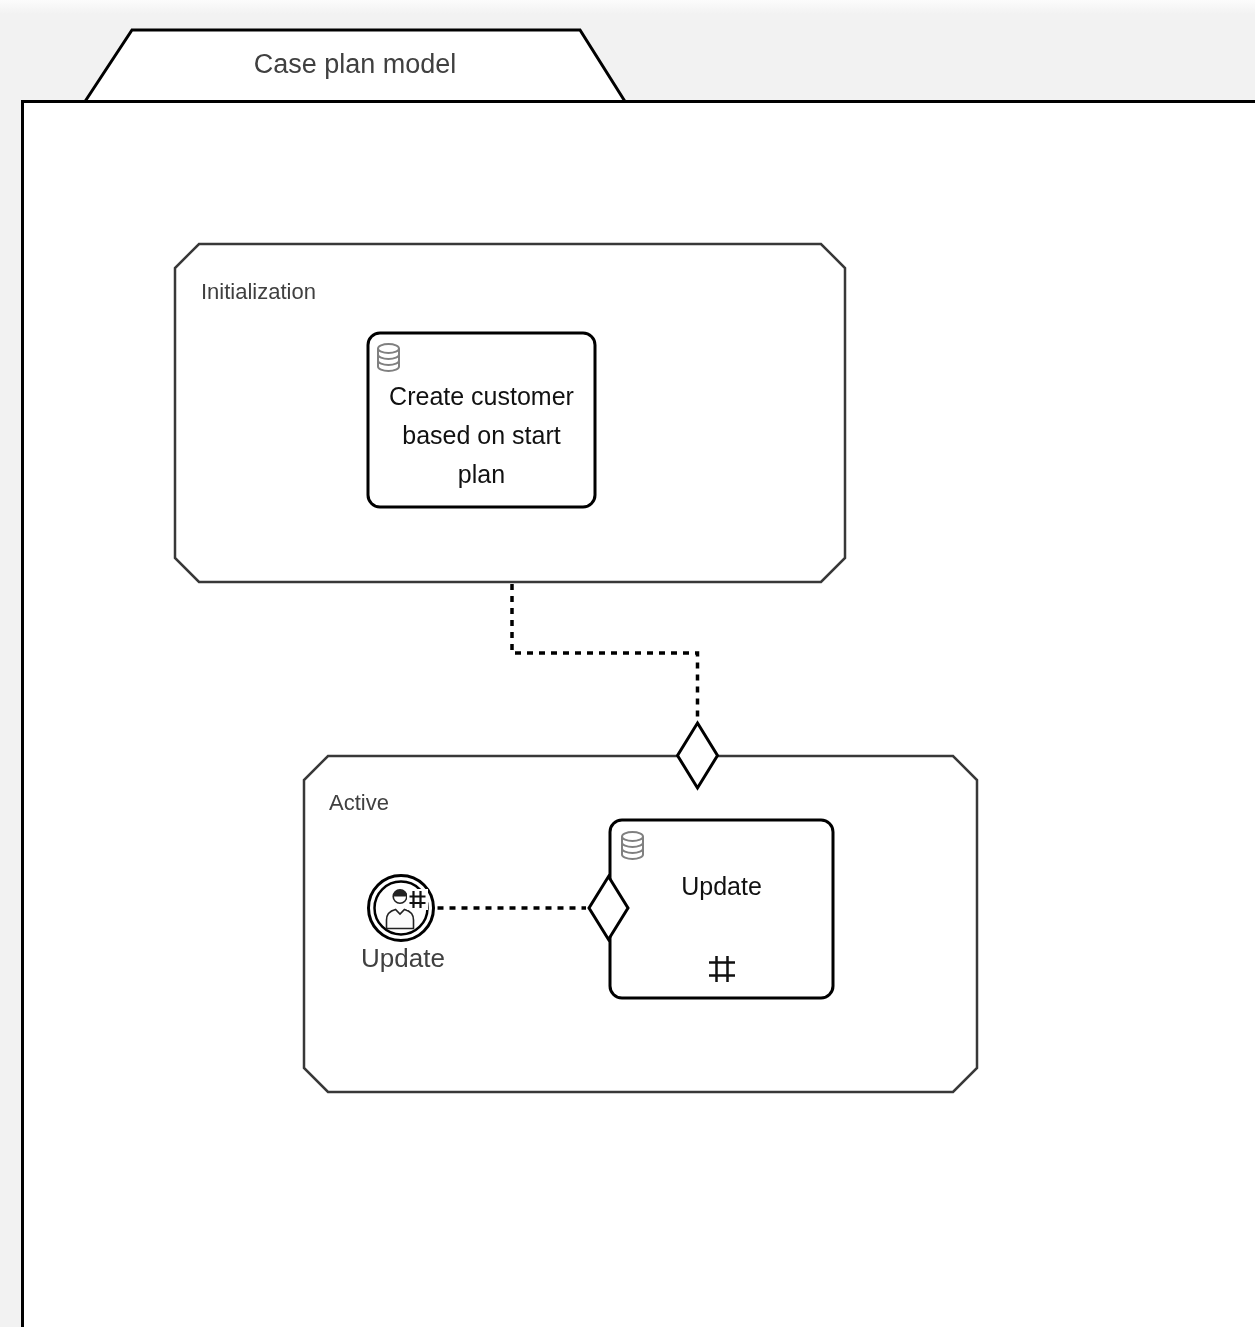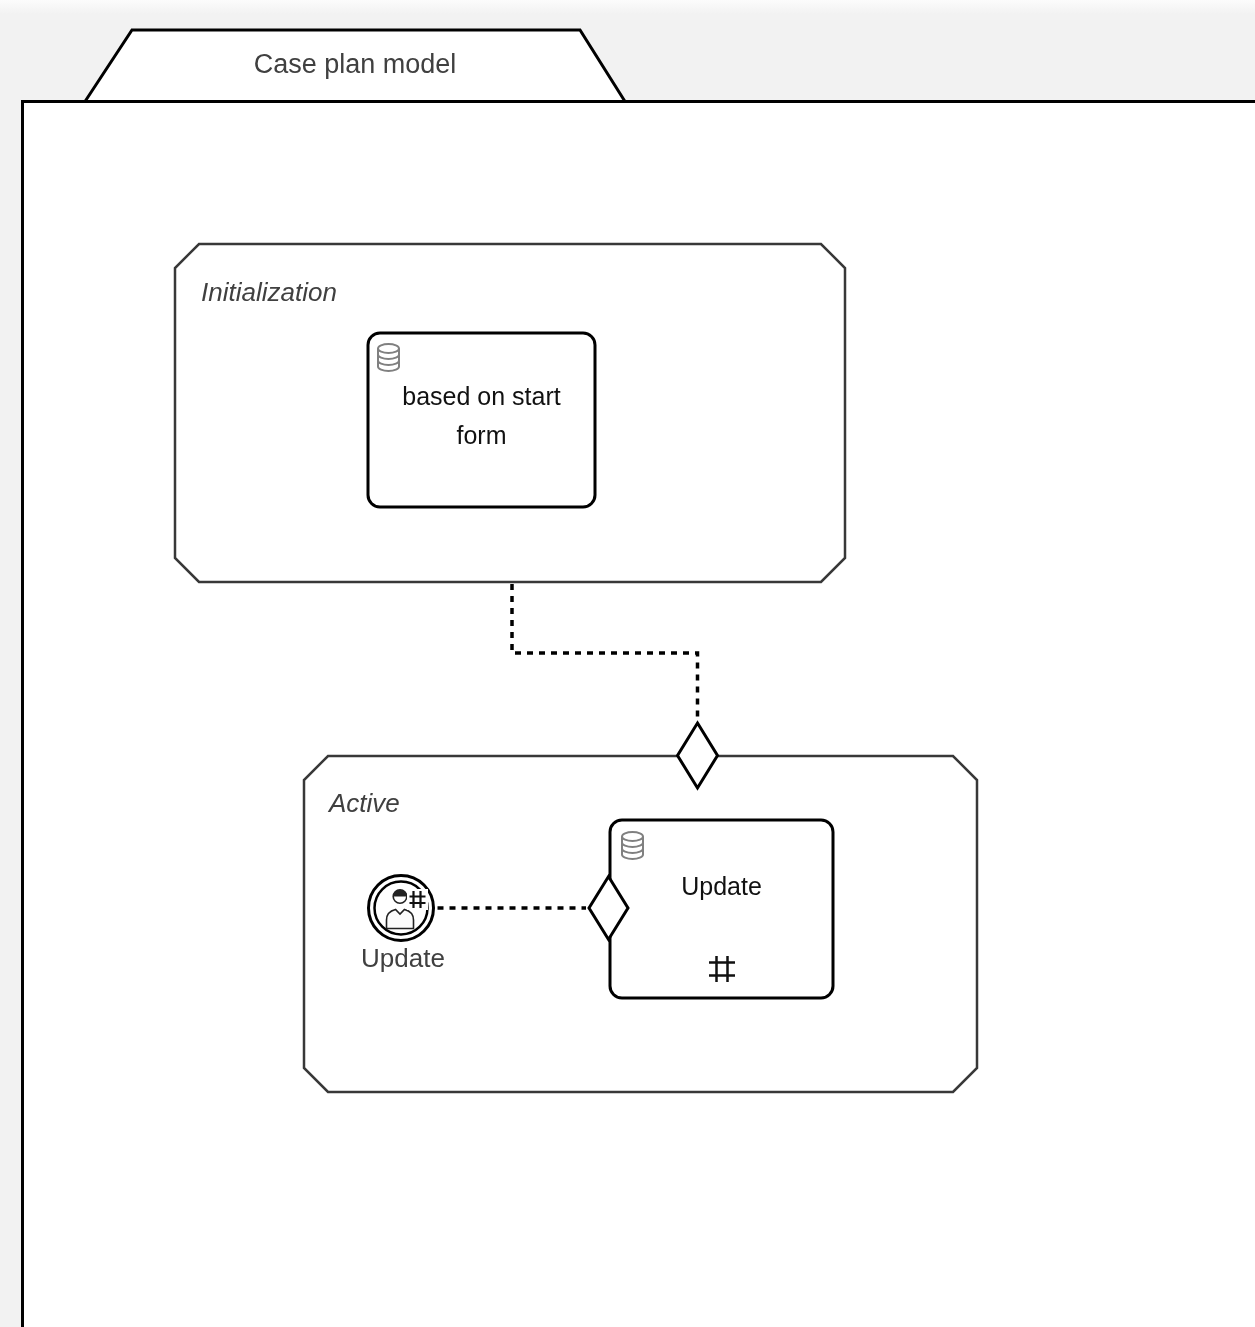--- a/index.html
+++ b/index.html
@@ -4,21 +4,21 @@
 <style>
   html,body{margin:0;padding:0;}
   body{
     width:1255px;height:1327px;position:relative;overflow:hidden;
     background:linear-gradient(to bottom,#fcfcfc 0px,#f2f2f2 14px);
     font-family:"Liberation Sans",sans-serif;color:#111;
   }
   svg{position:absolute;left:0;top:0;}
   .label{position:absolute;color:#404040;white-space:pre;}
   .tab-title{left:85px;top:47px;width:540px;text-align:center;font-size:27px;line-height:34px;}
-  .stage-label{font-size:26px;line-height:32px;font-style:italic;}
+  .stage-label{font-size:22px;line-height:32px;}
   .init-label{left:201px;top:276px;}
   .active-label{left:329px;top:787px;text-align:right;}
   .task-text{position:absolute;text-align:center;font-size:25px;color:#111;white-space:normal;}
   .task1-text{left:368px;top:377px;width:227px;line-height:39px;}
   .task2-text{left:610px;top:866px;width:223px;line-height:41px;}
   .event-label{left:341px;top:943px;width:124px;text-align:center;font-size:26px;line-height:30px;}
 </style>
 </head>
 <body>
 
@@ -74,21 +74,22 @@
   </g>
 </svg>
 
 <div class="label tab-title">Case plan model</div>
 
 <div class="label stage-label init-label">Initialization</div>
 
 <div class="label stage-label active-label">Active</div>
 
 <div class="task-text task1-text">
+  <div>Create customer</div>
   <div>based on start</div>
-  <div>form</div>
+  <div>plan</div>
 </div>
 
 <div class="task-text task2-text">
   <div>Update</div>
 </div>
 
 <div class="label event-label">Update</div>
 
 </body></html>

